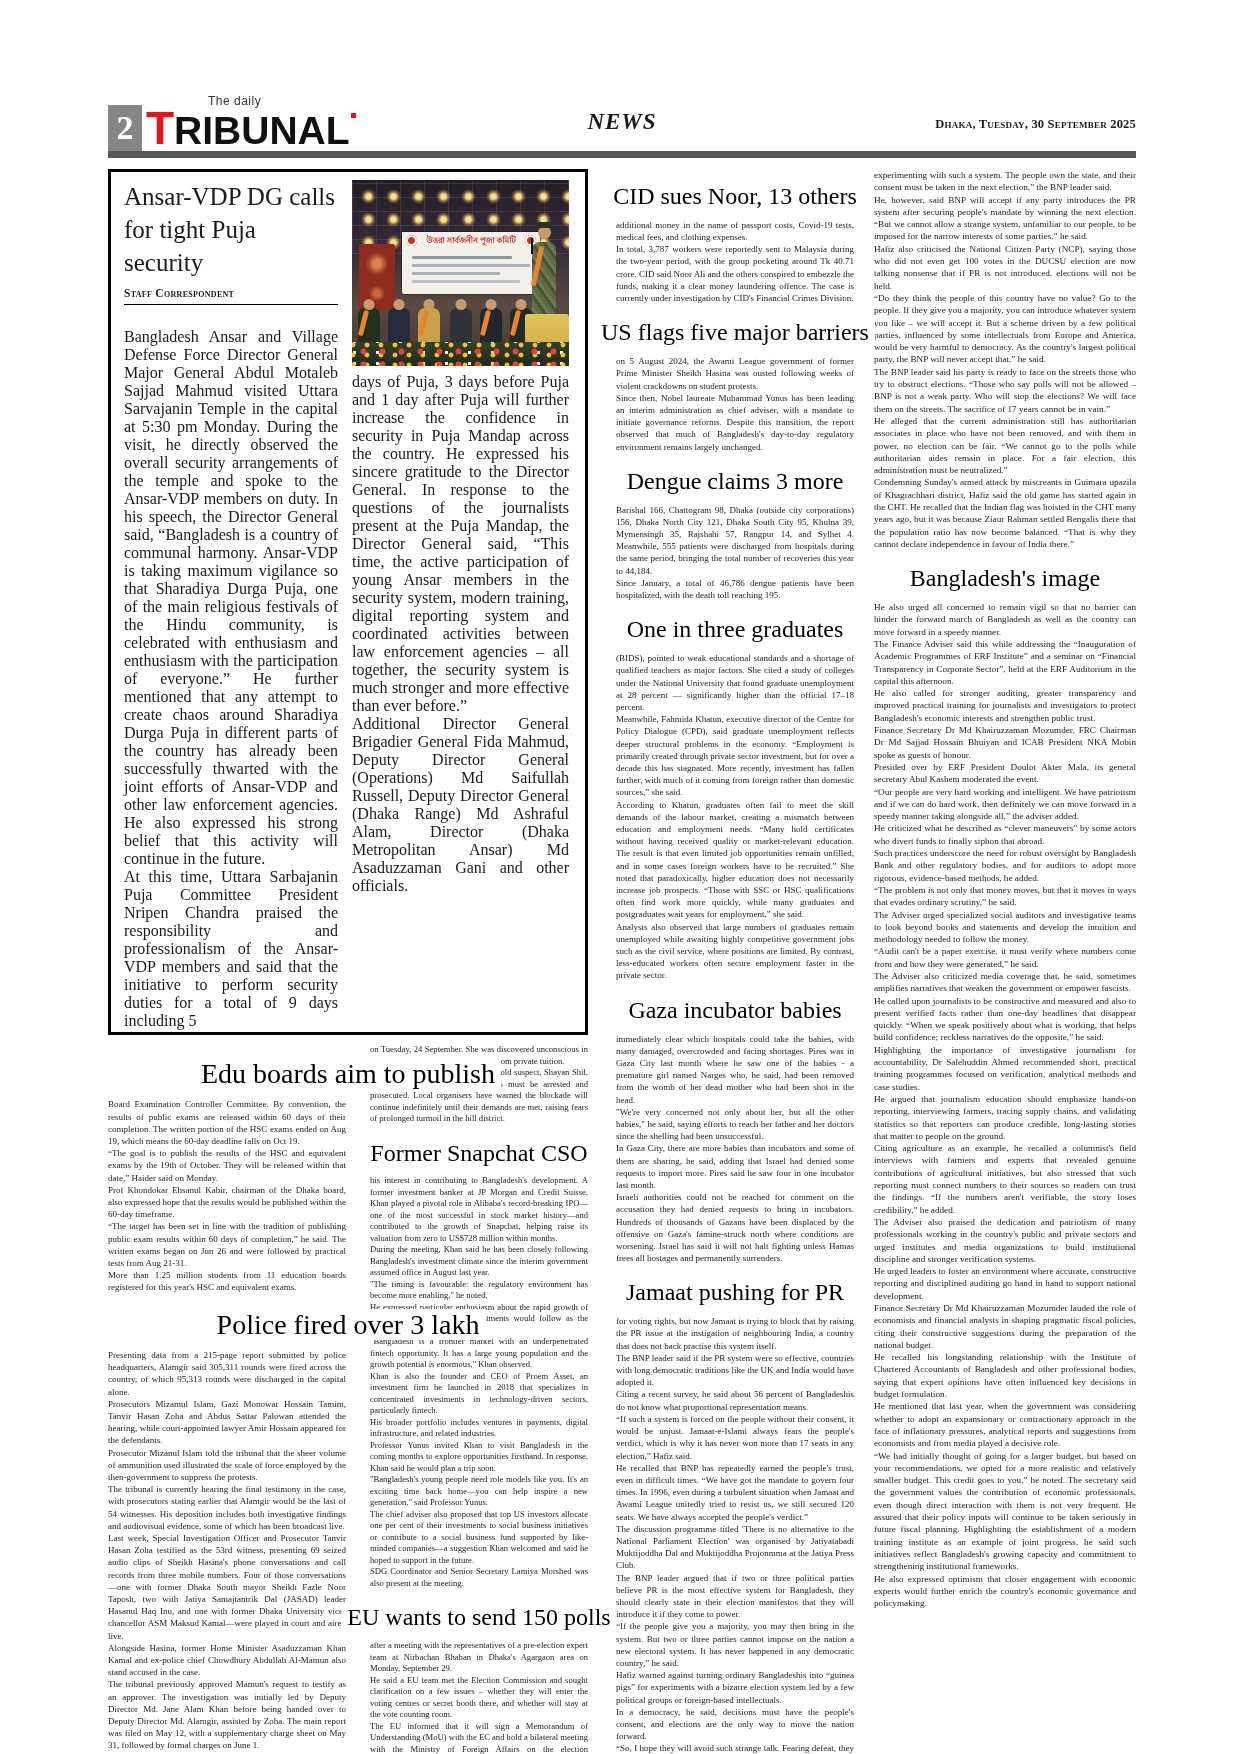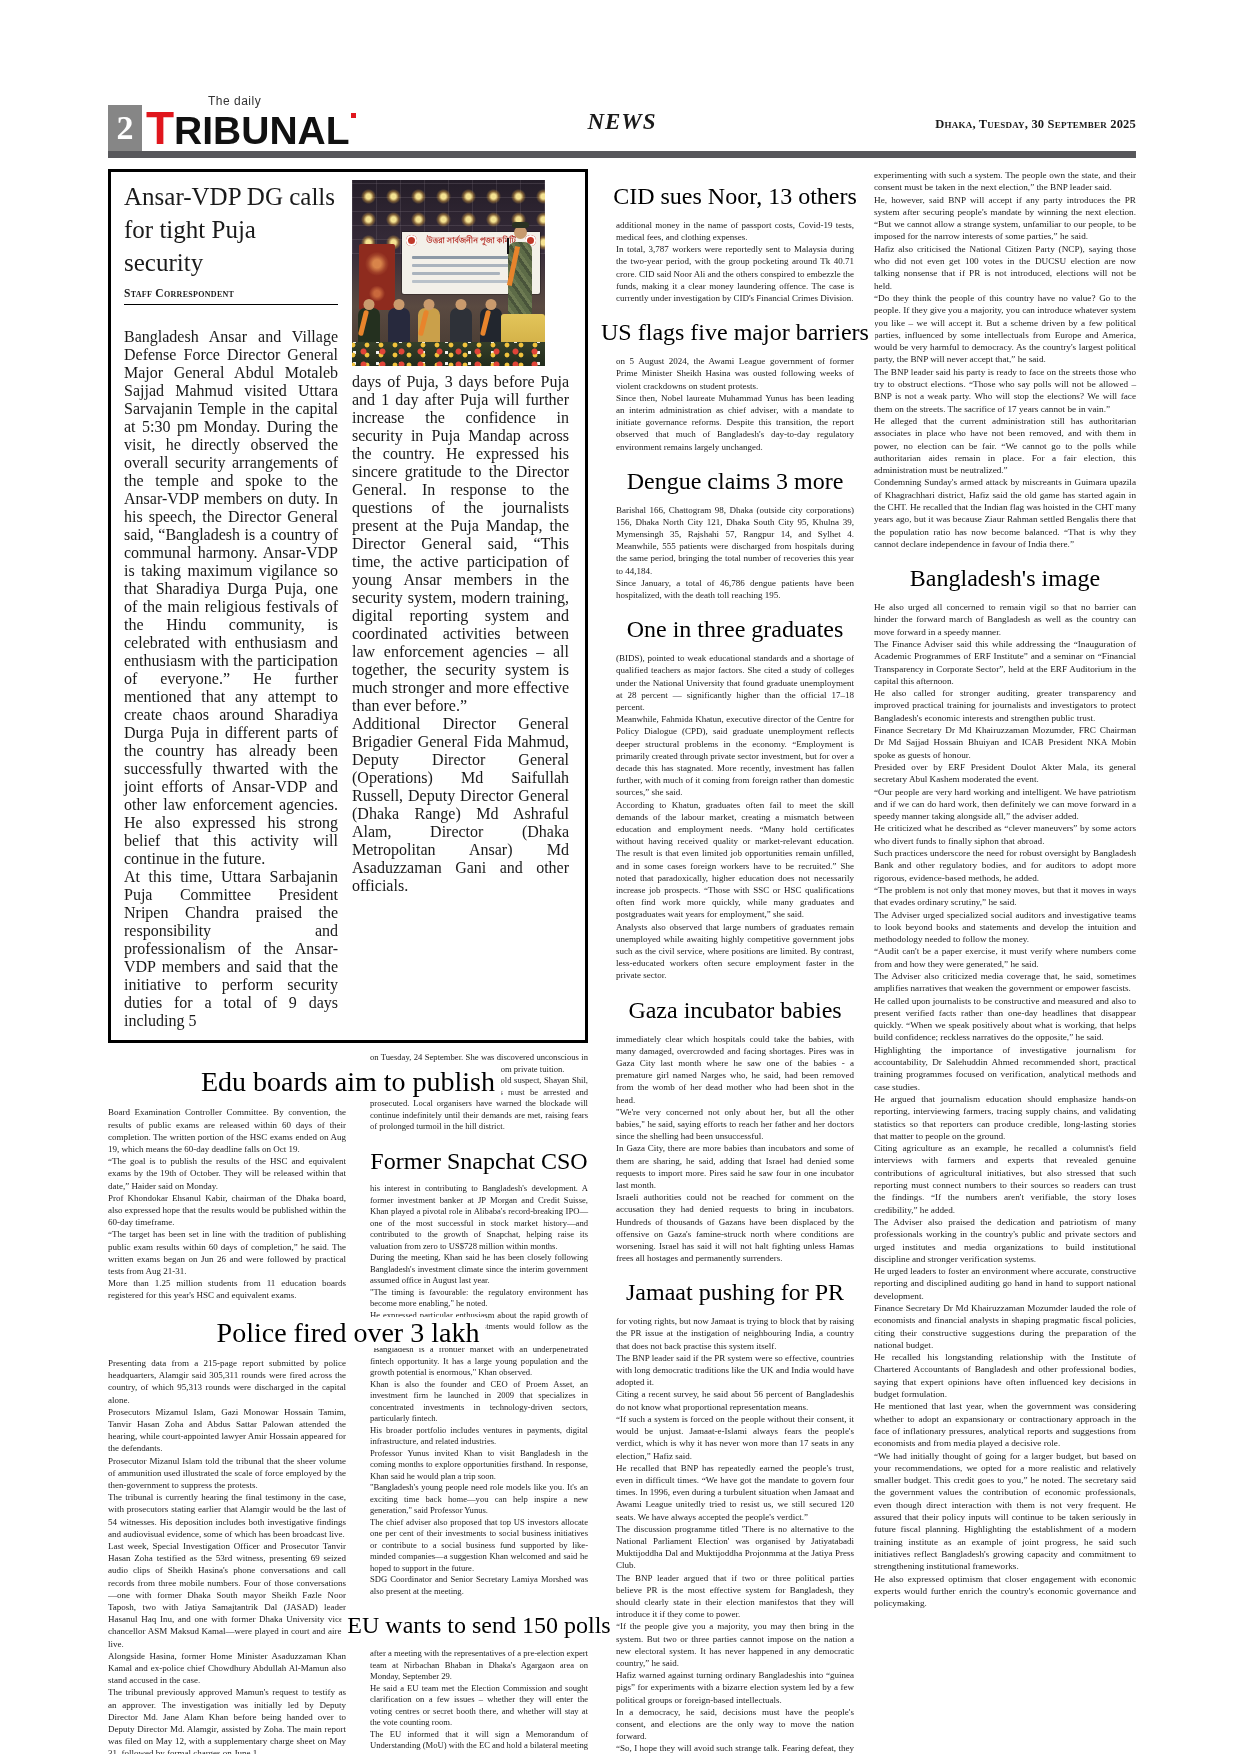--- a/index.html
+++ b/index.html
@@ -41,31 +41,31 @@
   .col4 p{font-size:9.2px;line-height:12.3px;}
 
   .headline{font-weight:400;font-size:24px;line-height:1.12;color:#000;
     position:relative;width:max-content;max-width:none;margin:15px 0 9px;
     left:50%;transform:translateX(-50%);white-space:nowrap;z-index:2;background:#fff;padding:0 6px;}
   .headline.lg{font-size:28px;}
   .headline.span-region{left:240px;}
   .col > .headline:first-child{margin-top:14px;}
 
   
-  .box{border:3.5px solid #000;padding:8px 13px 10px;margin-bottom:9px;}
+  .box{border:3.5px solid #000;padding:8px 13px 2px;margin-bottom:9px;}
   .box-inner{display:flex;}
   .boxcolL{width:214px;flex:0 0 214px;}
   .boxgap{width:14px;flex:0 0 14px;}
   .boxcolR{width:217px;flex:0 0 217px;}
   .box h1{font-size:25px;line-height:1.32;font-weight:400;margin:0 0 8px;}
   .byline{font-variant:small-caps;font-weight:700;font-size:11.5px;letter-spacing:.3px;
     border-bottom:1.6px solid #000;padding-bottom:5px;margin-bottom:23px;}
 
   
-  .photo{position:relative;width:193px;height:186px;overflow:hidden;margin-bottom:7px;
+  .photo{position:relative;width:217px;height:186px;overflow:hidden;margin-bottom:7px;
     background:linear-gradient(#241d28 0%,#372c3a 38%,#5a4a41 68%,#44382f 100%);text-align:center;}
   .ph-truss{position:absolute;left:0;top:0;width:100%;height:40%;
     background:
       repeating-linear-gradient(90deg, rgba(120,110,120,.25) 0 1px, transparent 1px 24px),
       repeating-linear-gradient(0deg, rgba(120,110,120,.3) 0 1px, transparent 1px 14px);}
   .ph-lights{position:absolute;left:0;top:2px;width:100%;height:38%;
     background-image:radial-gradient(circle, rgba(255,236,150,.95) 2.5px, rgba(255,190,70,.4) 5px, transparent 7.5px);
     background-size:25px 23px;background-position:4px 3px;}
   .ph-backdrop{position:absolute;left:7px;top:64px;width:36px;height:66px;background:#8e2b1e;
     background-image:radial-gradient(circle at 50% 30%, #d8844a 4px, rgba(216,132,74,.25) 9px, transparent 12px),
@@ -203,21 +203,21 @@
         <div style="width:24px;flex:0 0 24px;"></div>
         <div class="col colB" id="colB" style="width:218px;flex:0 0 218px;">
             <p>on Tuesday, 24 September. She was discovered unconscious in a field around 11 pm after returning from private tuition.</p>
             <p>Police have so far arrested a 19-year-old suspect, Shayan Shil, but protesters insist all perpetrators must be arrested and prosecuted. Local organisers have warned the blockade will continue indefinitely until their demands are met, raising fears of prolonged turmoil in the hill district.</p>
             <h2 class="headline">Former Snapchat CSO</h2>
             <p>his interest in contributing to Bangladesh's development. A former investment banker at JP Morgan and Credit Suisse, Khan played a pivotal role in Alibaba's record-breaking IPO—one of the most successful in stock market history—and contributed to the growth of Snapchat, helping raise its valuation from zero to US$728 million within months.</p>
             <p>During the meeting, Khan said he has been closely following Bangladesh's investment climate since the interim government assumed office in August last year.</p>
             <p>"The timing is favourable: the regulatory environment has become more enabling," he noted.</p>
             <p>He expressed particular enthusiasm about the rapid growth of fintech and indicated that investments would follow as the right opportunities emerge.</p>
             <p>"Bangladesh is a frontier market with an underpenetrated fintech opportunity. It has a large young population and the growth potential is enormous," Khan observed.</p>
-            <p>Khan is also the founder and CEO of Proem Asset, an investment firm he launched in 2009 that specializes in concentrated investments in technology-driven sectors, particularly fintech.</p>
+            <p>Khan is also the founder and CEO of Proem Asset, an investment firm he launched in 2018 that specializes in concentrated investments in technology-driven sectors, particularly fintech.</p>
             <p>His broader portfolio includes ventures in payments, digital infrastructure, and related industries.</p>
             <p>Professor Yunus invited Khan to visit Bangladesh in the coming months to explore opportunities firsthand. In response, Khan said he would plan a trip soon.</p>
             <p>"Bangladesh's young people need role models like you. It's an exciting time back home—you can help inspire a new generation," said Professor Yunus.</p>
             <p>The chief adviser also proposed that top US investors allocate one per cent of their investments to social business initiatives or contribute to a social business fund supported by like-minded companies—a suggestion Khan welcomed and said he hoped to support in the future.</p>
             <p>SDG Coordinator and Senior Secretary Lamiya Morshed was also present at the meeting.</p>
             <h2 class="headline">EU wants to send 150 polls</h2>
             <p>after a meeting with the representatives of a pre-election expert team at Nirbachan Bhaban in Dhaka's Agargaon area on Monday, September 29.</p>
             <p>He said a EU team met the Election Commission and sought clarification on a few issues – whether they will enter the voting centres or secret booth there, and whether will stay at the vote counting room.</p>
             <p>The EU informed that it will sign a Memorandum of Understanding (MoU) with the EC and hold a bilateral meeting with the Ministry of Foreign Affairs on the election observation, EC secretary stated, adding that the EU also wants to see how the results would be published.</p>
           </div>

